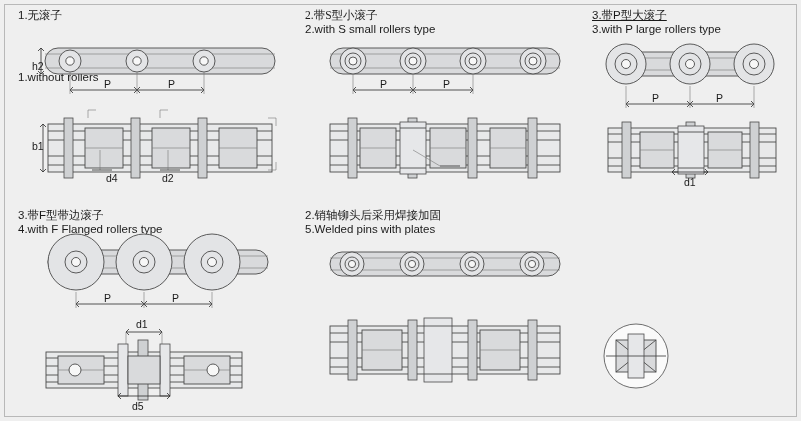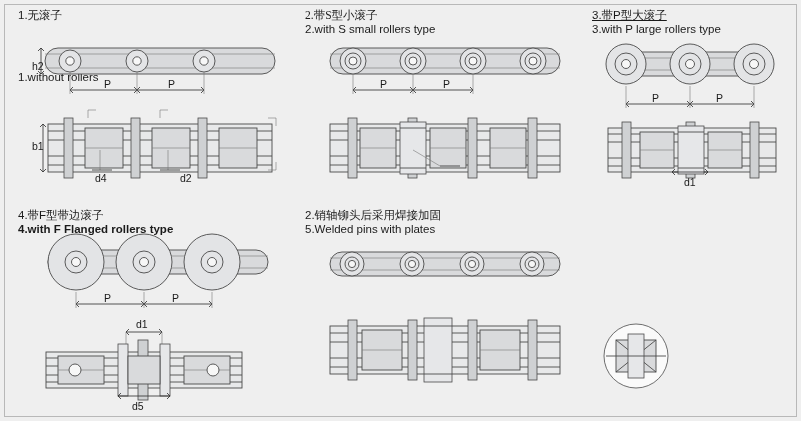--- a/index.html
+++ b/index.html
@@ -55,32 +55,32 @@
 
   <div class="cap" style="left:18px;top:8px;">1.无滚子</div>
   <div class="cap" style="left:18px;top:22px;margin-top:48px;">1.without rollers</div>
 
   <div class="cap" style="left:305px;top:8px;font-family:Liberation Serif, serif;">2.带S型小滚子</div>
   <div class="cap" style="left:305px;top:22px;">2.with S small rollers type</div>
 
   <div class="cap" style="left:592px;top:8px;text-decoration:underline;">3.带P型大滚子</div>
   <div class="cap" style="left:592px;top:22px;">3.with P large rollers type</div>
 
-  <div class="cap" style="left:18px;top:208px;">4.带F型带边滚子</div>
-  <div class="cap" style="left:18px;top:222px;font-weight:bold;">4.with F Flanged rollers type</div>
+  <div class="cap" style="left:18px;top:208px;">3.带F型带边滚子</div>
+  <div class="cap" style="left:18px;top:222px;">4.with F Flanged rollers type</div>
 
   <div class="cap" style="left:305px;top:208px;">2.销轴铆头后采用焊接加固</div>
   <div class="cap" style="left:305px;top:222px;text-align:right;">5.Welded pins with plates</div>
 
   <div class="dim" style="left:32px;top:60px;">h2</div>
   <div class="dim" style="left:104px;top:78px;">P</div>
   <div class="dim" style="left:168px;top:78px;">P</div>
   <div class="dim" style="left:32px;top:140px;text-align:right;">b1</div>
-  <div class="dim" style="left:95px;top:172px;">d4</div>
-  <div class="dim" style="left:162px;top:172px;margin-left:18px;">d2</div>
+  <div class="dim" style="left:106px;top:172px;">d4</div>
+  <div class="dim" style="left:162px;top:172px;">d2</div>
 
   <div class="dim" style="left:380px;top:78px;">P</div>
   <div class="dim" style="left:443px;top:78px;">P</div>
   <div class="dim" style="left:443px;top:155px;font-weight:bold;">d7</div>
 
   <div class="dim" style="left:652px;top:92px;">P</div>
   <div class="dim" style="left:716px;top:92px;">P</div>
   <div class="dim" style="left:684px;top:176px;">d1</div>
 
   <div class="dim" style="left:104px;top:292px;">P</div>

